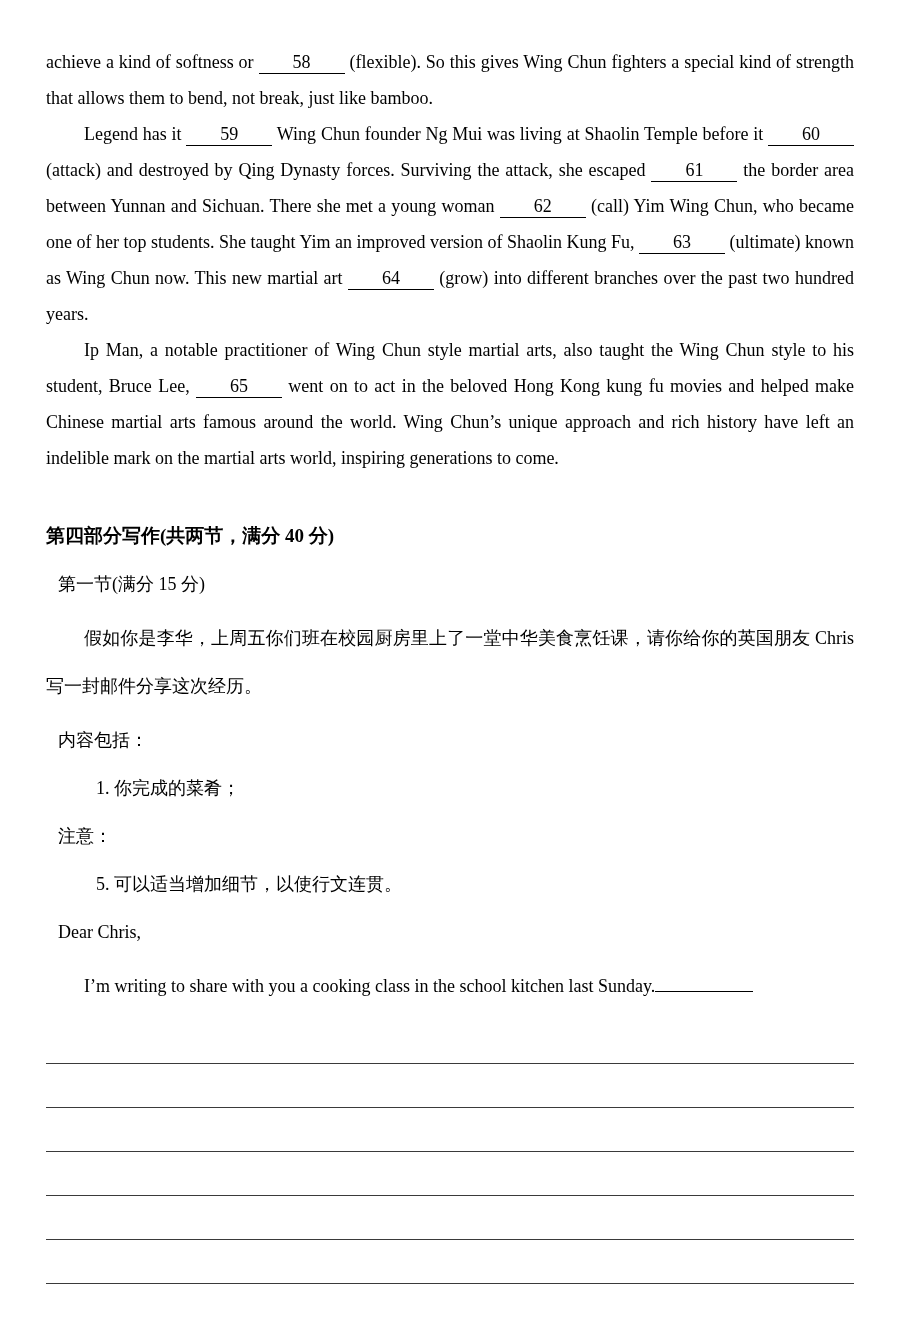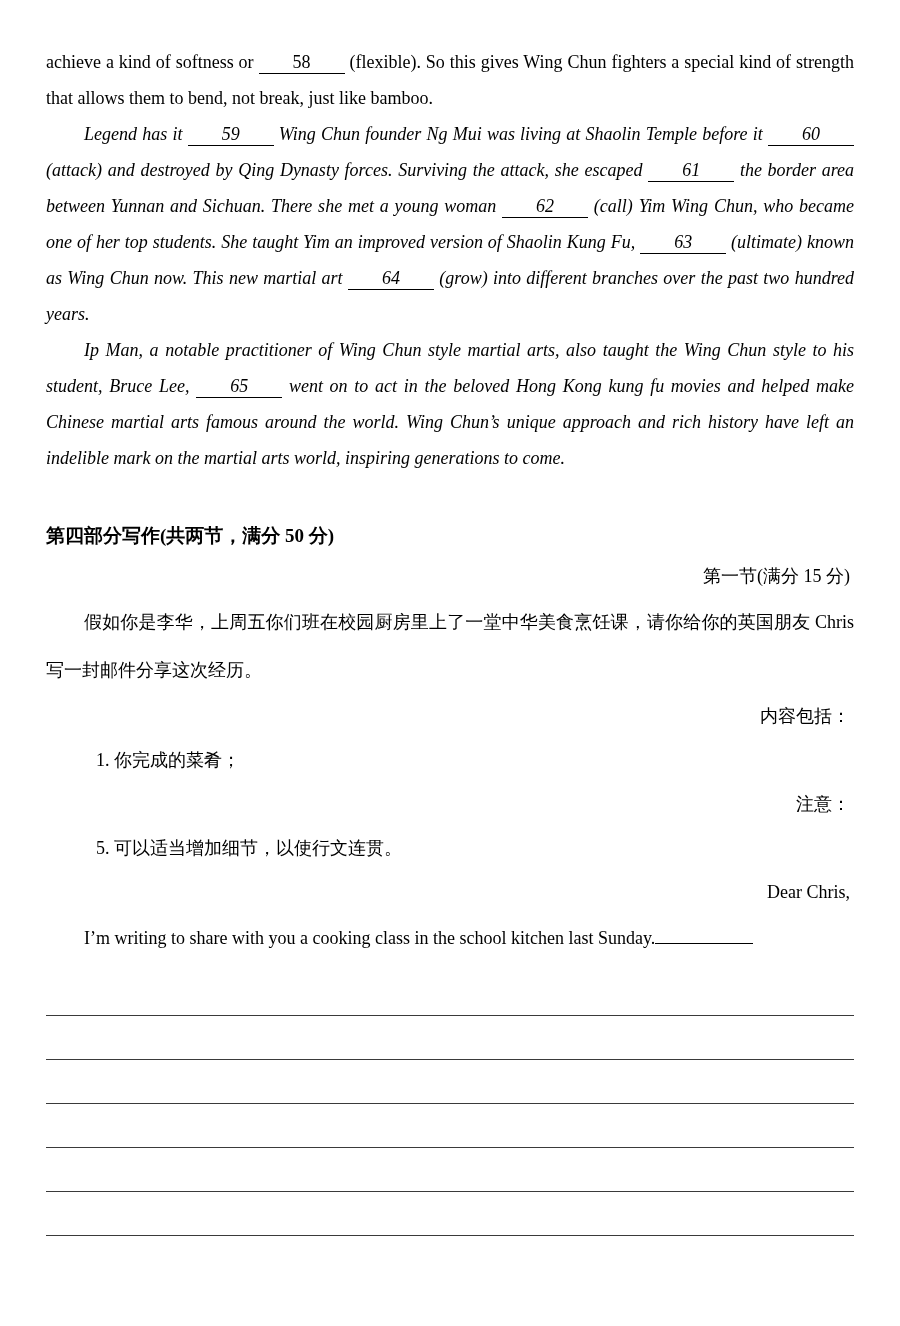--- a/index.html
+++ b/index.html
@@ -11,40 +11,39 @@
     background: #ffffff;
     color: #000000;
     font-family: "Liberation Serif", "DejaVu Serif", serif;
     font-size: 18px;
   }
   .para {
     margin: 0;
     text-align: justify;
     line-height: 36px;
   }
-  .indent { text-indent: 38px; font-style: italic; }
+  .indent { text-indent: 38px; }
   .blank {
     display: inline-block;
     min-width: 82px;
     text-align: center;
     text-indent: 0;
     border-bottom: 1px solid #000;
     line-height: 22px;
     padding: 0 2px;
   }
   .section-heading {
     margin: 42px 0 0 0;
     line-height: 36px;
     font-weight: 700;
     font-size: 19px;
   }
   .sub-line {
-    margin: 4px;
+    margin: 12px;
     line-height: 36px;
-    text-align: right;
   }
   .prompt {
     margin: 0;
     text-align: justify;
     line-height: 48px;
     text-indent: 38px;
   }
   .list-item {
     margin: 8px;
     line-height: 36px;
@@ -67,21 +66,21 @@
 <body>
 
 <div class="page">
 
   <div>
       <p class="para">achieve a kind of softness or <span class="blank">58</span> (flexible). So this gives Wing Chun fighters a special kind of strength that allows them to bend, not break, just like bamboo.</p>
       <p class="para indent">Legend has it <span class="blank">59</span> Wing Chun founder Ng Mui was living at Shaolin Temple before it <span class="blank">60</span> (attack) and destroyed by Qing Dynasty forces. Surviving the attack, she escaped <span class="blank">61</span> the border area between Yunnan and Sichuan. There she met a young woman <span class="blank">62</span> (call) Yim Wing Chun, who became one of her top students. She taught Yim an improved version of Shaolin Kung Fu, <span class="blank">63</span> (ultimate) known as Wing Chun now. This new martial art <span class="blank">64</span> (grow) into different branches over the past two hundred years.</p>
       <p class="para indent">Ip Man, a notable practitioner of Wing Chun style martial arts, also taught the Wing Chun style to his student, Bruce Lee, <span class="blank">65</span> went on to act in the beloved Hong Kong kung fu movies and helped make Chinese martial arts famous around the world. Wing Chun’s unique approach and rich history have left an indelible mark on the martial arts world, inspiring generations to come.</p>
     </div>
 
-  <p class="section-heading">第四部分写作(共两节，满分 50 分)</p>
+  <p class="section-heading">第四部分写作(共两节，满分 40 分)</p>
   <p class="sub-line">第一节(满分 15 分)</p>
 
   <p class="prompt">假如你是李华，上周五你们班在校园厨房里上了一堂中华美食烹饪课，请你给你的英国朋友 Chris 写一封邮件分享这次经历。</p>
 
   <p class="sub-line">内容包括：</p>
   <p class="list-item">1.  你完成的菜肴；</p>
 
   <p class="sub-line">注意：</p>
   <p class="list-item">5.  可以适当增加细节，以使行文连贯。</p>
 

